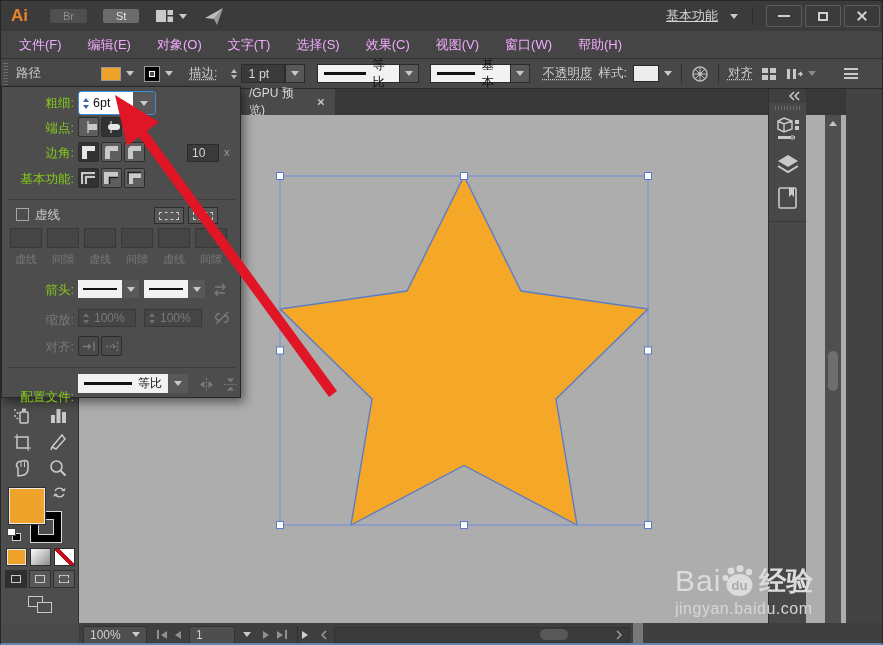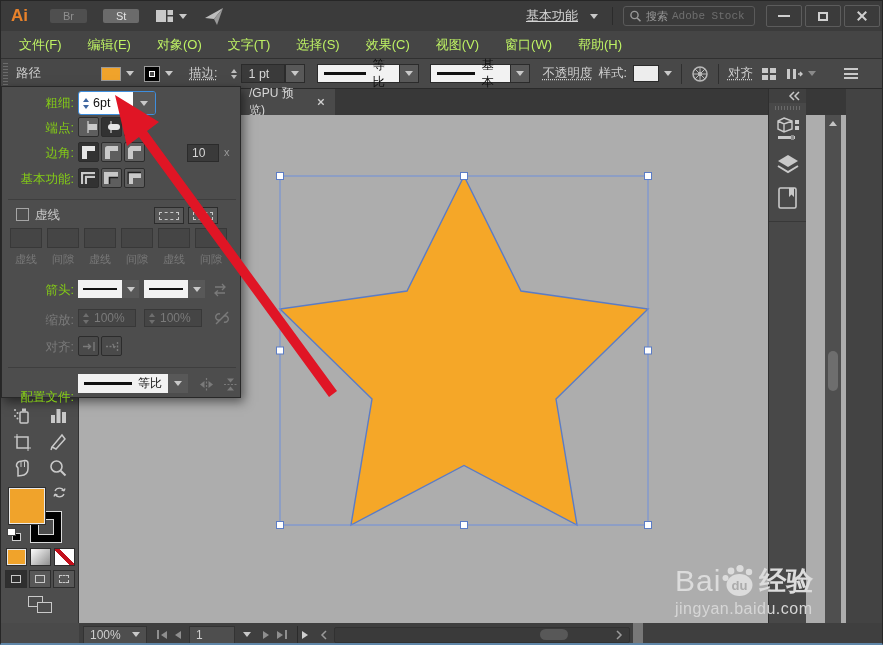--- a/index.html
+++ b/index.html
@@ -30,21 +30,21 @@
   .glyph-minus { width:12px; height:2px; background:#CFCFCF; }
   .glyph-square { width:10px; height:9px; border:2px solid #CFCFCF; }
   .glyph-x { position:relative; width:12px; height:12px; }
   .glyph-x::before,.glyph-x::after { content:""; position:absolute; left:5px; top:0;
     width:2px; height:12px; background:#CFCFCF; }
   .glyph-x::before { transform:rotate(45deg); } .glyph-x::after { transform:rotate(-45deg); }
 
   
   .menubar { position:absolute; left:0; top:30px; width:100%; height:28px; background:#454545;
     border-bottom:1px solid #303030; display:flex; align-items:center; padding-left:18px; gap:26px; }
-  .menu-item { color:#bef264; font-size:13px; cursor:default; }
+  .menu-item { color:#f0abfc; font-size:13px; cursor:default; }
 
   
   .controlbar { position:absolute; left:0; top:58px; width:100%; height:30px; background:#484848;
     border-bottom:1px solid #2A2A2A; display:flex; align-items:center; font-size:12.5px; }
   .grip { width:5px; height:22px; margin-left:2px;
     background:repeating-linear-gradient(#6C6C6C 0 1px, transparent 1px 3px); }
   .cb-label { margin-left:8px; color:#D0D0D0; }
   .link { text-decoration:underline dotted; text-underline-offset:2px; }
   .swatch-fill { width:20px; height:14px; background:var(--fill_swatch); border:1px solid #9A9A9A; margin-left:60px; }
   .swatch-stroke { width:16px; height:16px; background:#000; border:1px solid #9A9A9A;
@@ -204,28 +204,20 @@
         <polygon points="2,12 20,2 11,13" fill="#BDBDBD"></polygon>
         <polygon points="20,2 14,19 11,13" fill="#9A9A9A"></polygon>
       </svg>
     </span>
     <span class="spacer"></span>
     <span class="workspace">
       <span>基本功能</span>
       <span class="chev"></span>
     </span>
     <span class="v-sep"></span>
-    <span class="searchbox">
-      <svg width="13" height="13" viewBox="0 0 13 13">
-        <circle cx="5.5" cy="5" r="3.6" fill="none" stroke="#9A9A9A" stroke-width="1.4"></circle>
-        <line x1="8.2" y1="8" x2="11.5" y2="11.3" stroke="#9A9A9A" stroke-width="1.6"></line>
-      </svg>
-      <span class="ph1">搜索</span>
-      <span class="ph2">Adobe Stock</span>
-    </span>
     <span class="winbtns">
       <span class="winbtn">
           <span class="glyph-minus"></span>
         </span>
       <span class="winbtn">
           <span class="glyph-square"></span>
         </span>
       <span class="winbtn">
           <span class="glyph-x"></span>
         </span>

